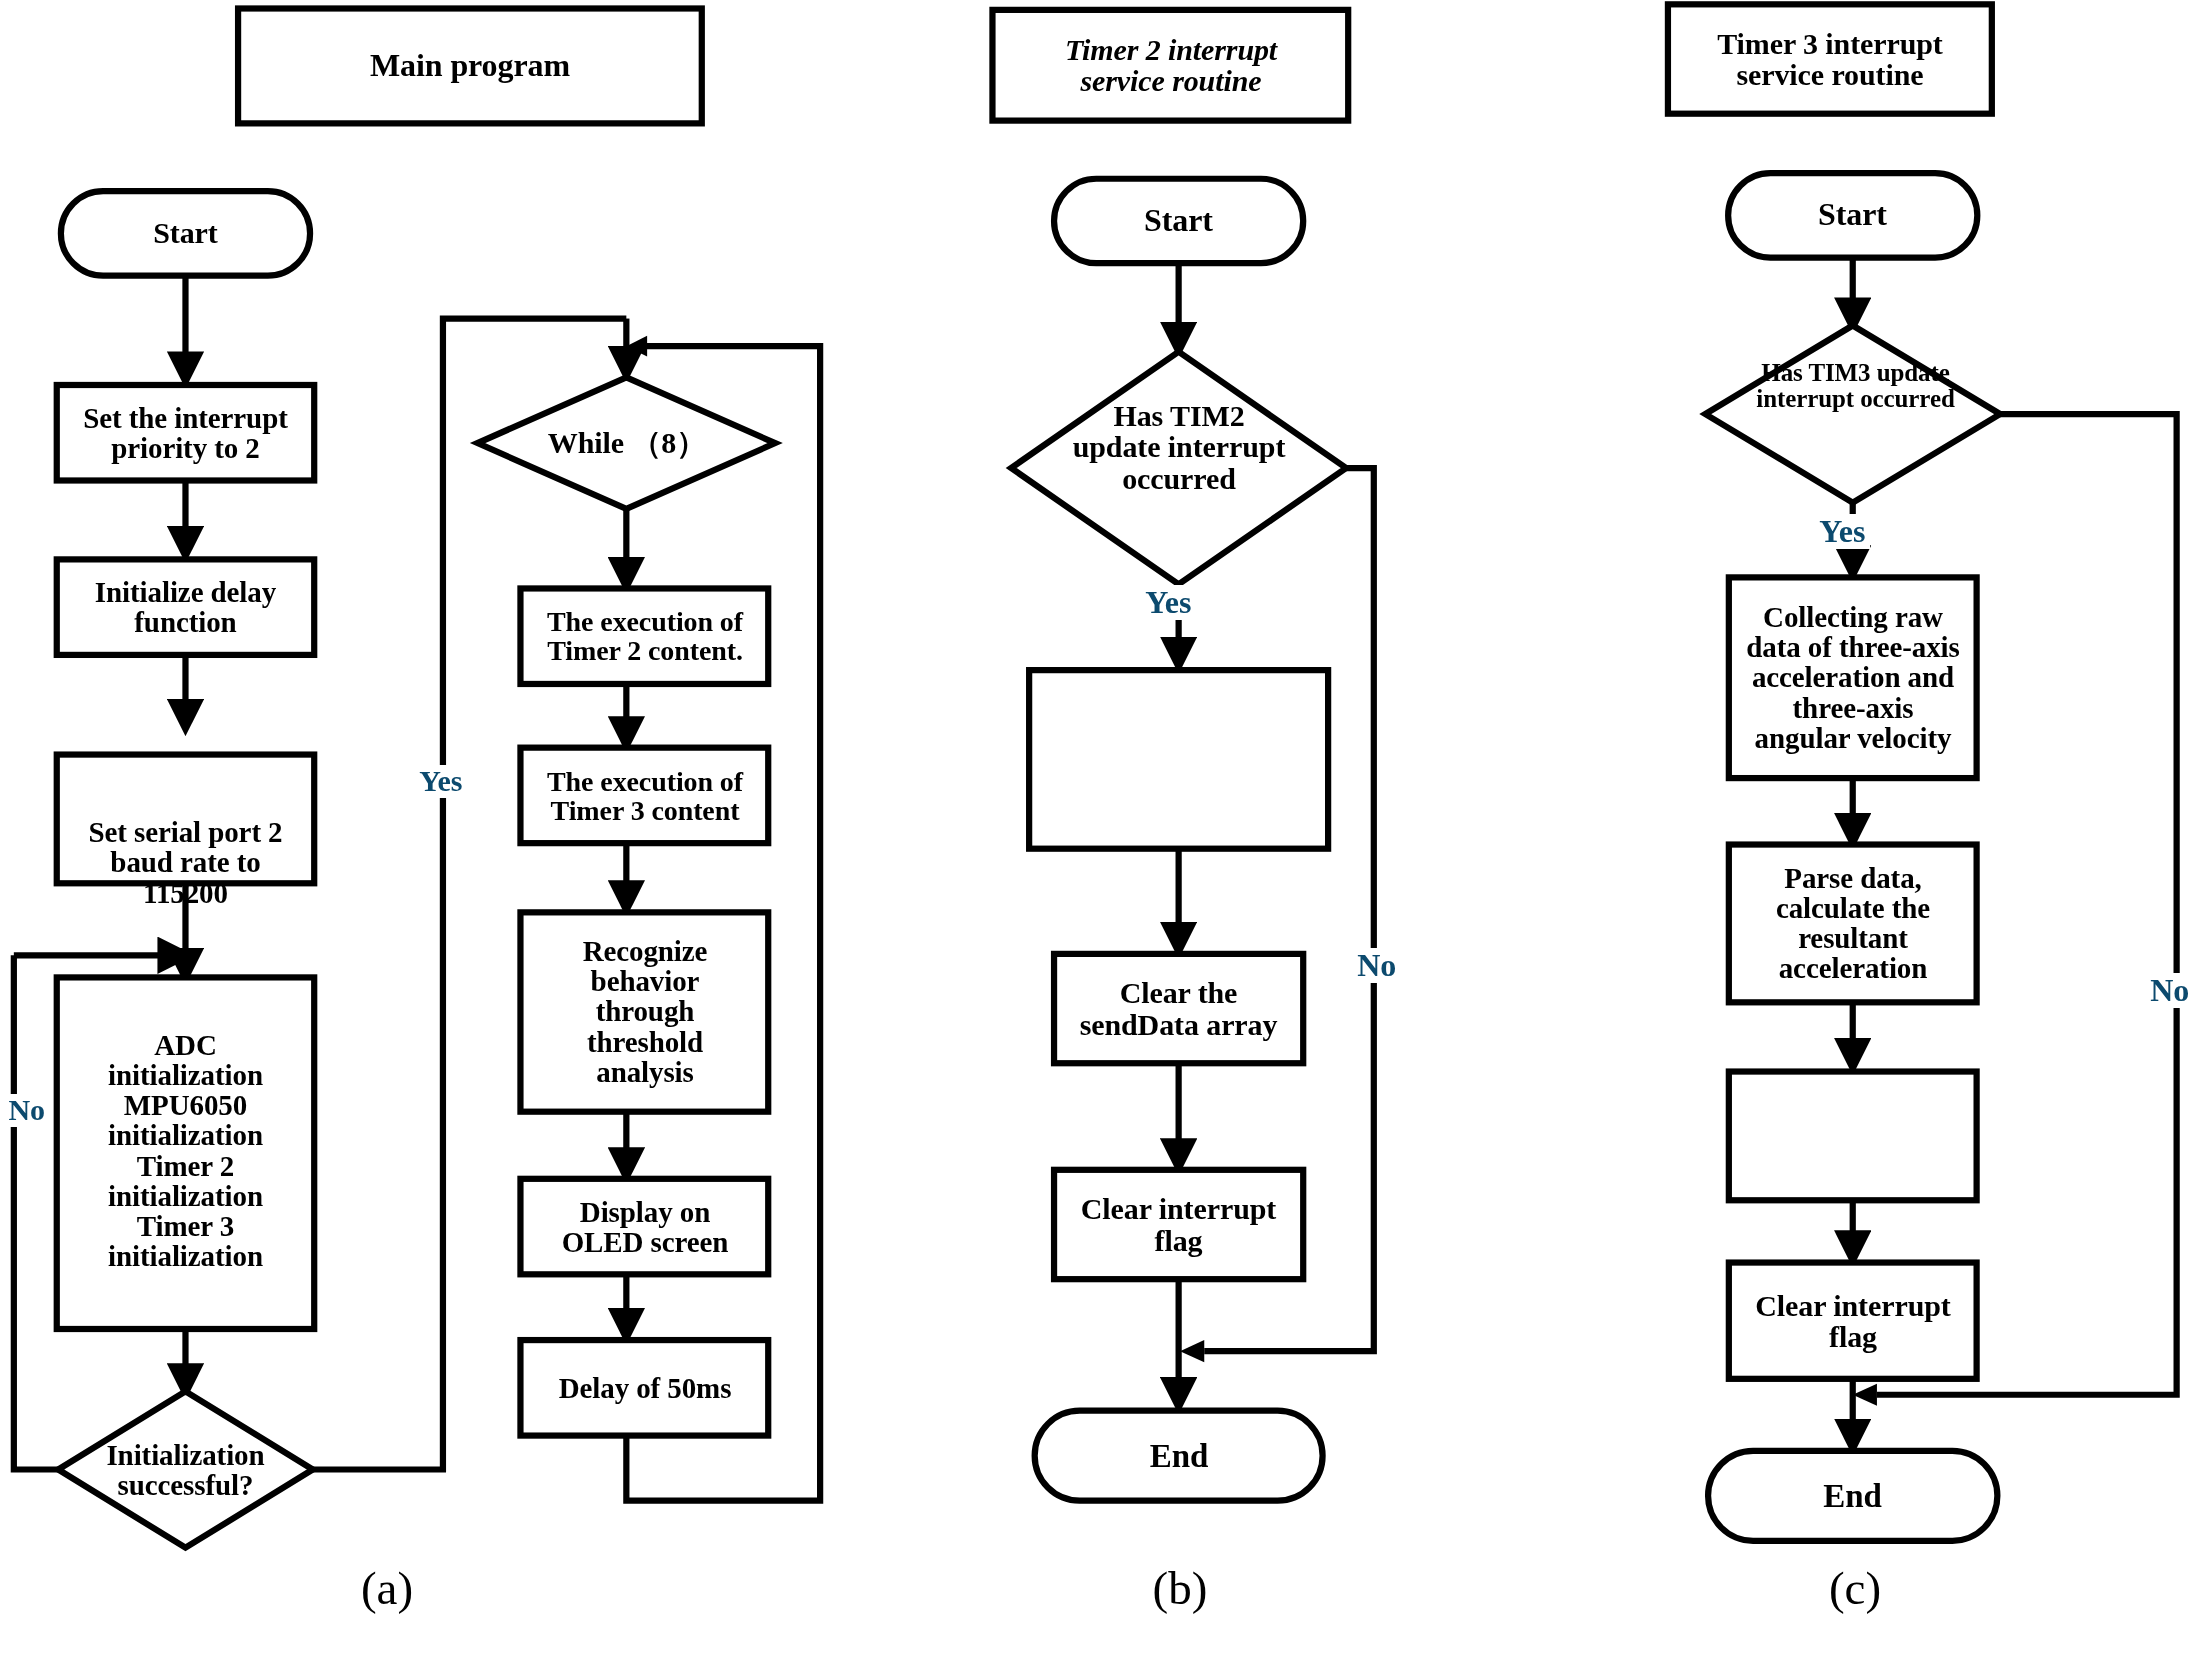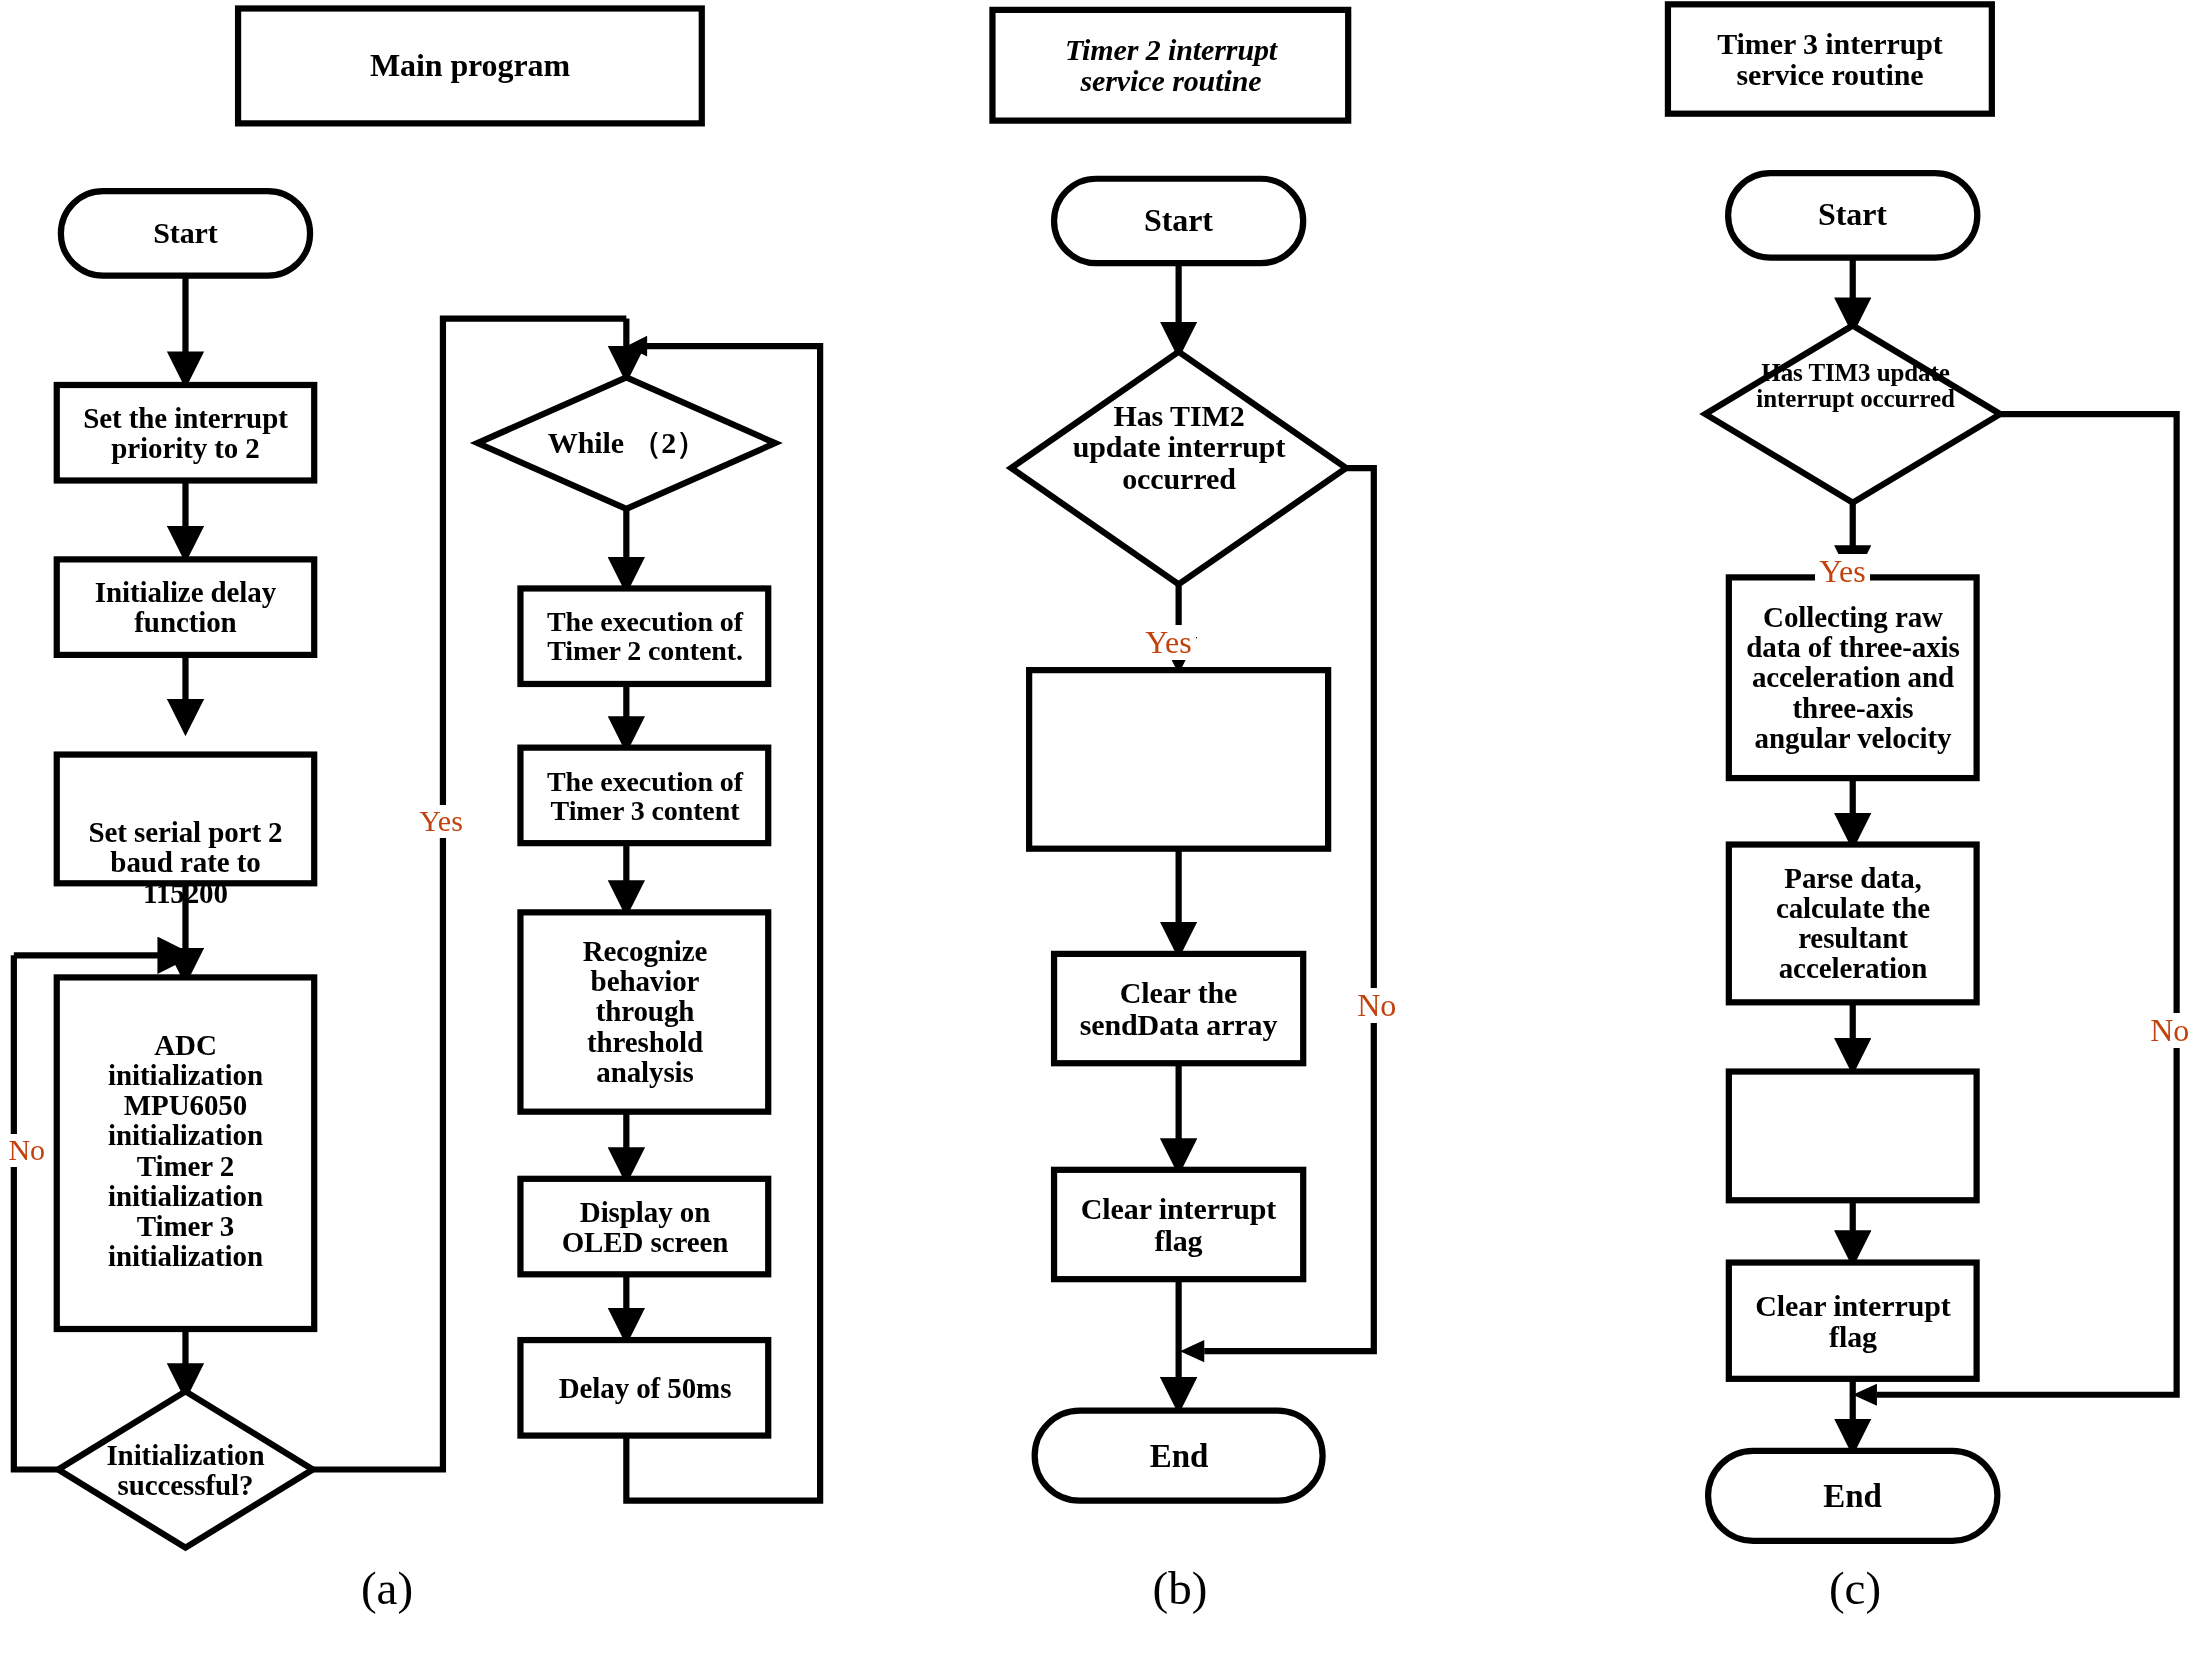--- a/index.html
+++ b/index.html
@@ -39,26 +39,25 @@
     text-align: center;
     font-weight: bold;
     color: #000000;
     line-height: 1.04;
     letter-spacing: -0.1px;
     pointer-events: none;
     white-space: pre-line;
   }
   .edge-label {
     position: absolute;
-    font-weight: normal;
-    color: #c2410c;
+    font-weight: bold;
+    color: #0c4a6e;
     background: #ffffff;
     padding: 1.4px 4.2px;
     line-height: 1;
-    margin-top: 40px;
   }
   .panel-caption {
     position: absolute;
     font-weight: normal;
     color: #000000;
     text-align: center;
     font-family: "Liberation Serif", "DejaVu Serif", serif;
   }
 </style>
 </head>
@@ -198,21 +197,21 @@
 MPU6050
 initialization
 Timer 2
 initialization
 Timer 3
 initialization</div>
 
   <div class="node-text" style="left:58px; top:1411px; width:255px; height:118px; font-size:29px;">Initialization
 successful?</div>
 
-  <div class="node-text" style="left:485px; top:415px; width:284px; height:55px; font-size:30px;">While （2）</div>
+  <div class="node-text" style="left:485px; top:415px; width:284px; height:55px; font-size:30px;">While （8）</div>
 
   <div class="node-text" style="left:521px; top:588px; width:248px; height:96px; font-size:28px;">The execution of
 Timer 2 content.</div>
 
   <div class="node-text" style="left:521px; top:748px; width:248px; height:96px; font-size:28px;">The execution of
 Timer 3 content</div>
 
   <div class="node-text" style="left:521px; top:912px; width:248px; height:199px; font-size:29px;">Recognize
 behavior
 through

